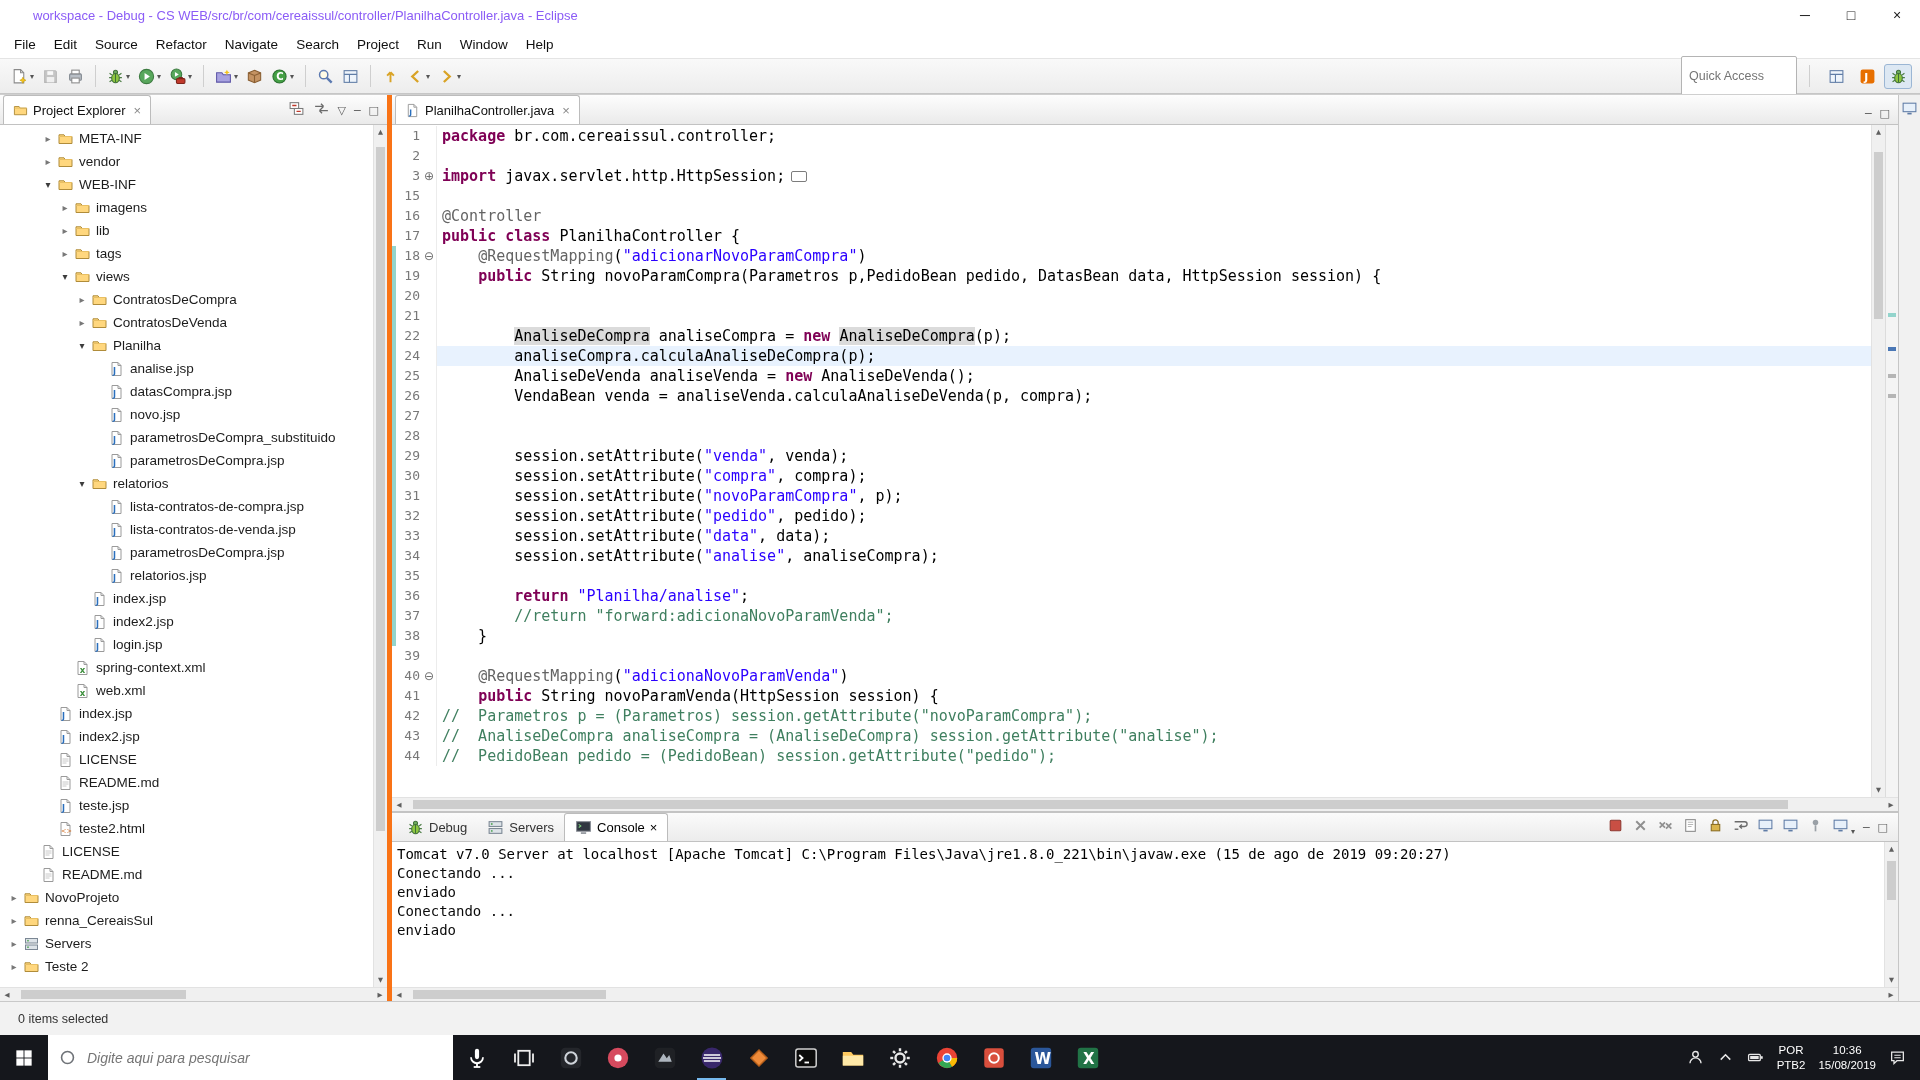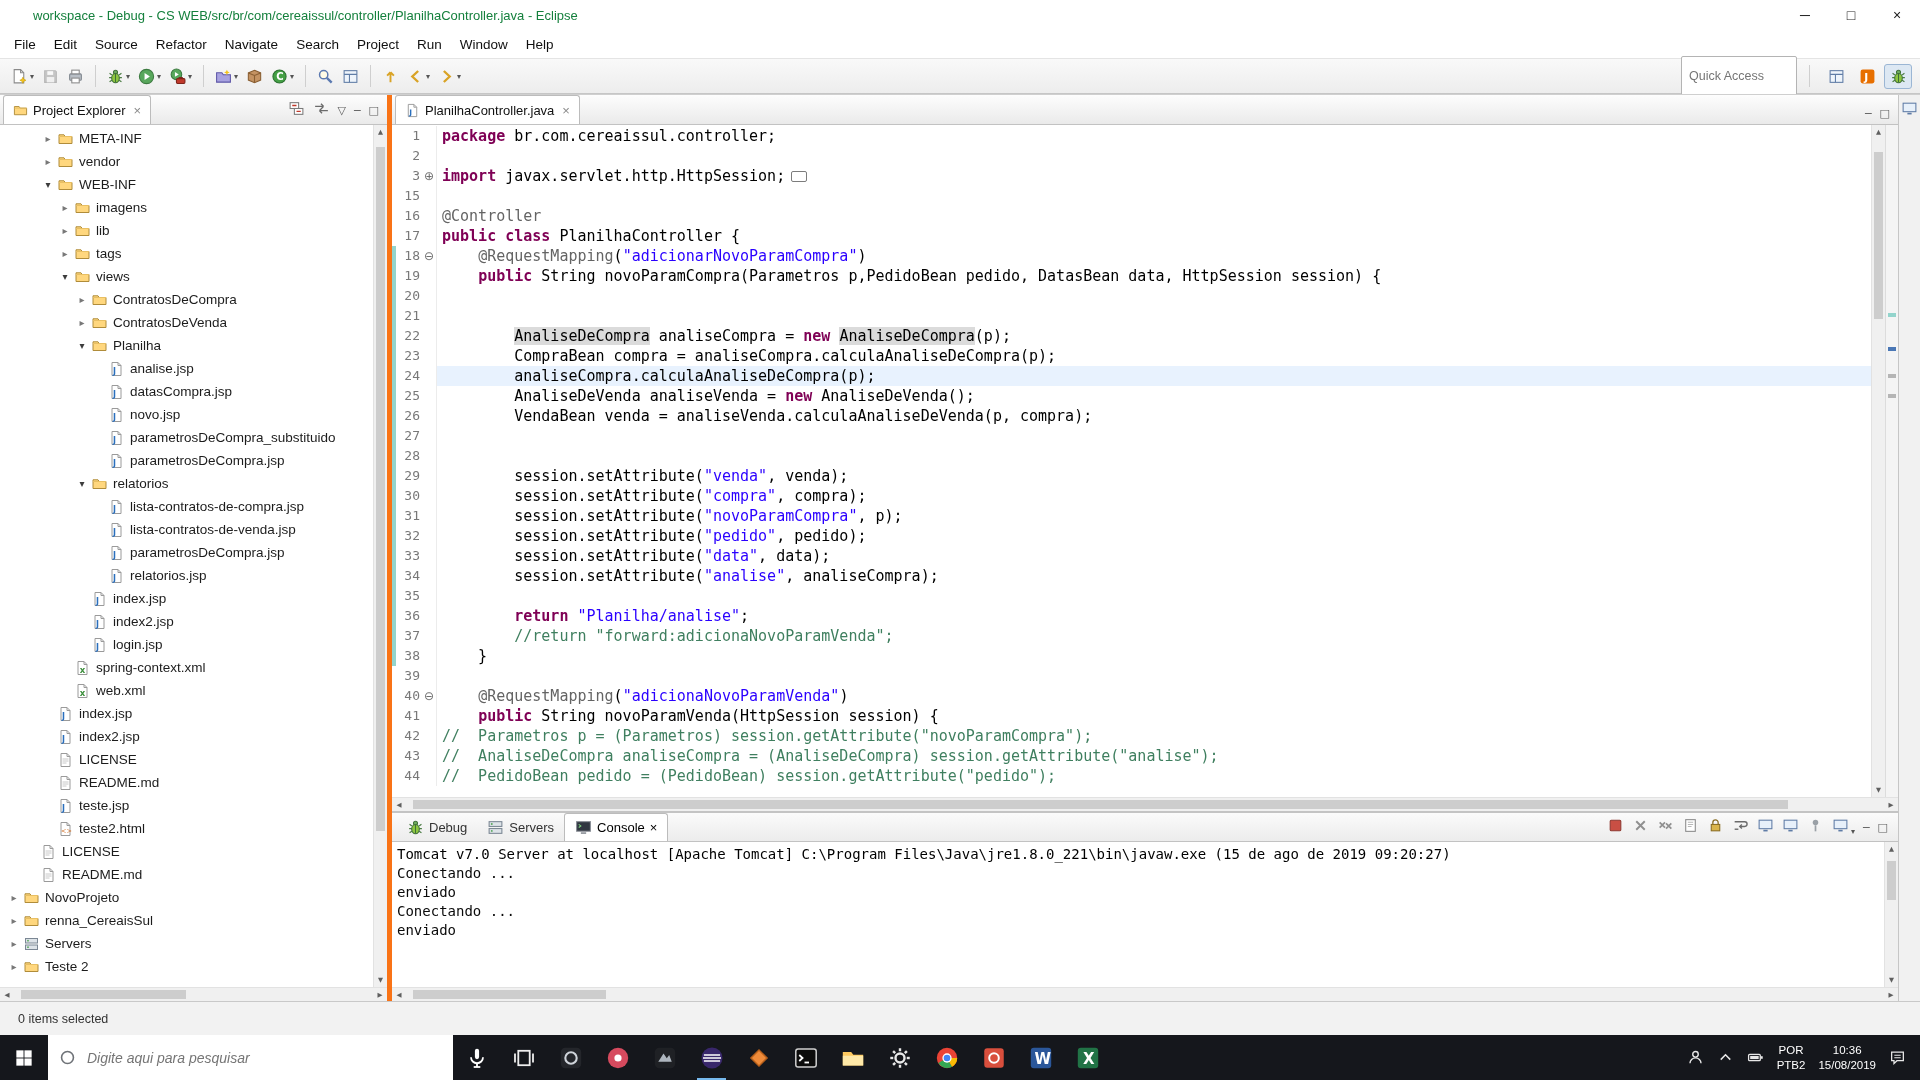--- a/index.html
+++ b/index.html
@@ -3,21 +3,21 @@
 <meta charset="utf-8">
 <style>
   html,body{margin:0;padding:0;background:#000;}
   *{box-sizing:border-box;}
   .window{width:1920px;height:1080px;display:flex;flex-direction:column;background:#fff;
           font-family:"Liberation Sans",sans-serif;overflow:hidden;}
 
   
   .titlebar{height:30px;display:flex;align-items:center;background:#fff;flex:0 0 auto;}
   .tb-logo{width:18px;height:18px;margin:0 7px 0 9px;}
-  .tb-title{font-size:13px;color:#15803d;white-space:nowrap;}
+  .tb-title{font-size:13px;color:#8b5cf6;white-space:nowrap;}
   .tb-controls{margin-left:auto;display:flex;height:100%;}
   .tb-btn{width:46px;display:flex;align-items:center;justify-content:center;font-size:14px;color:#1b1b1b;}
 
   
   .menubar{height:28px;display:flex;align-items:center;background:#fff;padding-left:5px;flex:0 0 auto;}
   .menu-item{padding:4px 9px;font-size:13.5px;color:#101010;}
 
   
   .toolbar{height:36px;background:linear-gradient(#f9f9f9,#ededed);border-top:1px solid #e4e4e4;
            border-bottom:1px solid #c6c6c6;display:flex;align-items:center;padding:0 8px;flex:0 0 auto;}
@@ -841,26 +841,20 @@
                 <span class="ln-change ch"></span>
                 <span class="ln-num">21</span>
                 <span class="ln-fold"></span>
                 <span class="ln-code"></span>
               </div>
               <div class="code-line">
                 <span class="ln-change ch"></span>
                 <span class="ln-num">22</span>
                 <span class="ln-fold"></span>
                 <span class="ln-code"><span class="tk-p">        </span><span class="tk-h">AnaliseDeCompra</span><span class="tk-p"> analiseCompra = </span><span class="tk-k">new</span><span class="tk-p"> </span><span class="tk-h">AnaliseDeCompra</span><span class="tk-p">(p);</span></span>
-              </div>
-              <div class="code-line">
-                <span class="ln-change ch"></span>
-                <span class="ln-num">23</span>
-                <span class="ln-fold"></span>
-                <span class="ln-code"><span class="tk-p">        CompraBean compra = analiseCompra.calculaAnaliseDeCompra(p);</span></span>
               </div>
               <div class="code-line cur">
                 <span class="ln-change ch"></span>
                 <span class="ln-num">24</span>
                 <span class="ln-fold"></span>
                 <span class="ln-code"><span class="tk-p">        analiseCompra.calculaAnaliseDeCompra(p);</span></span>
               </div>
               <div class="code-line">
                 <span class="ln-change ch"></span>
                 <span class="ln-num">25</span>

